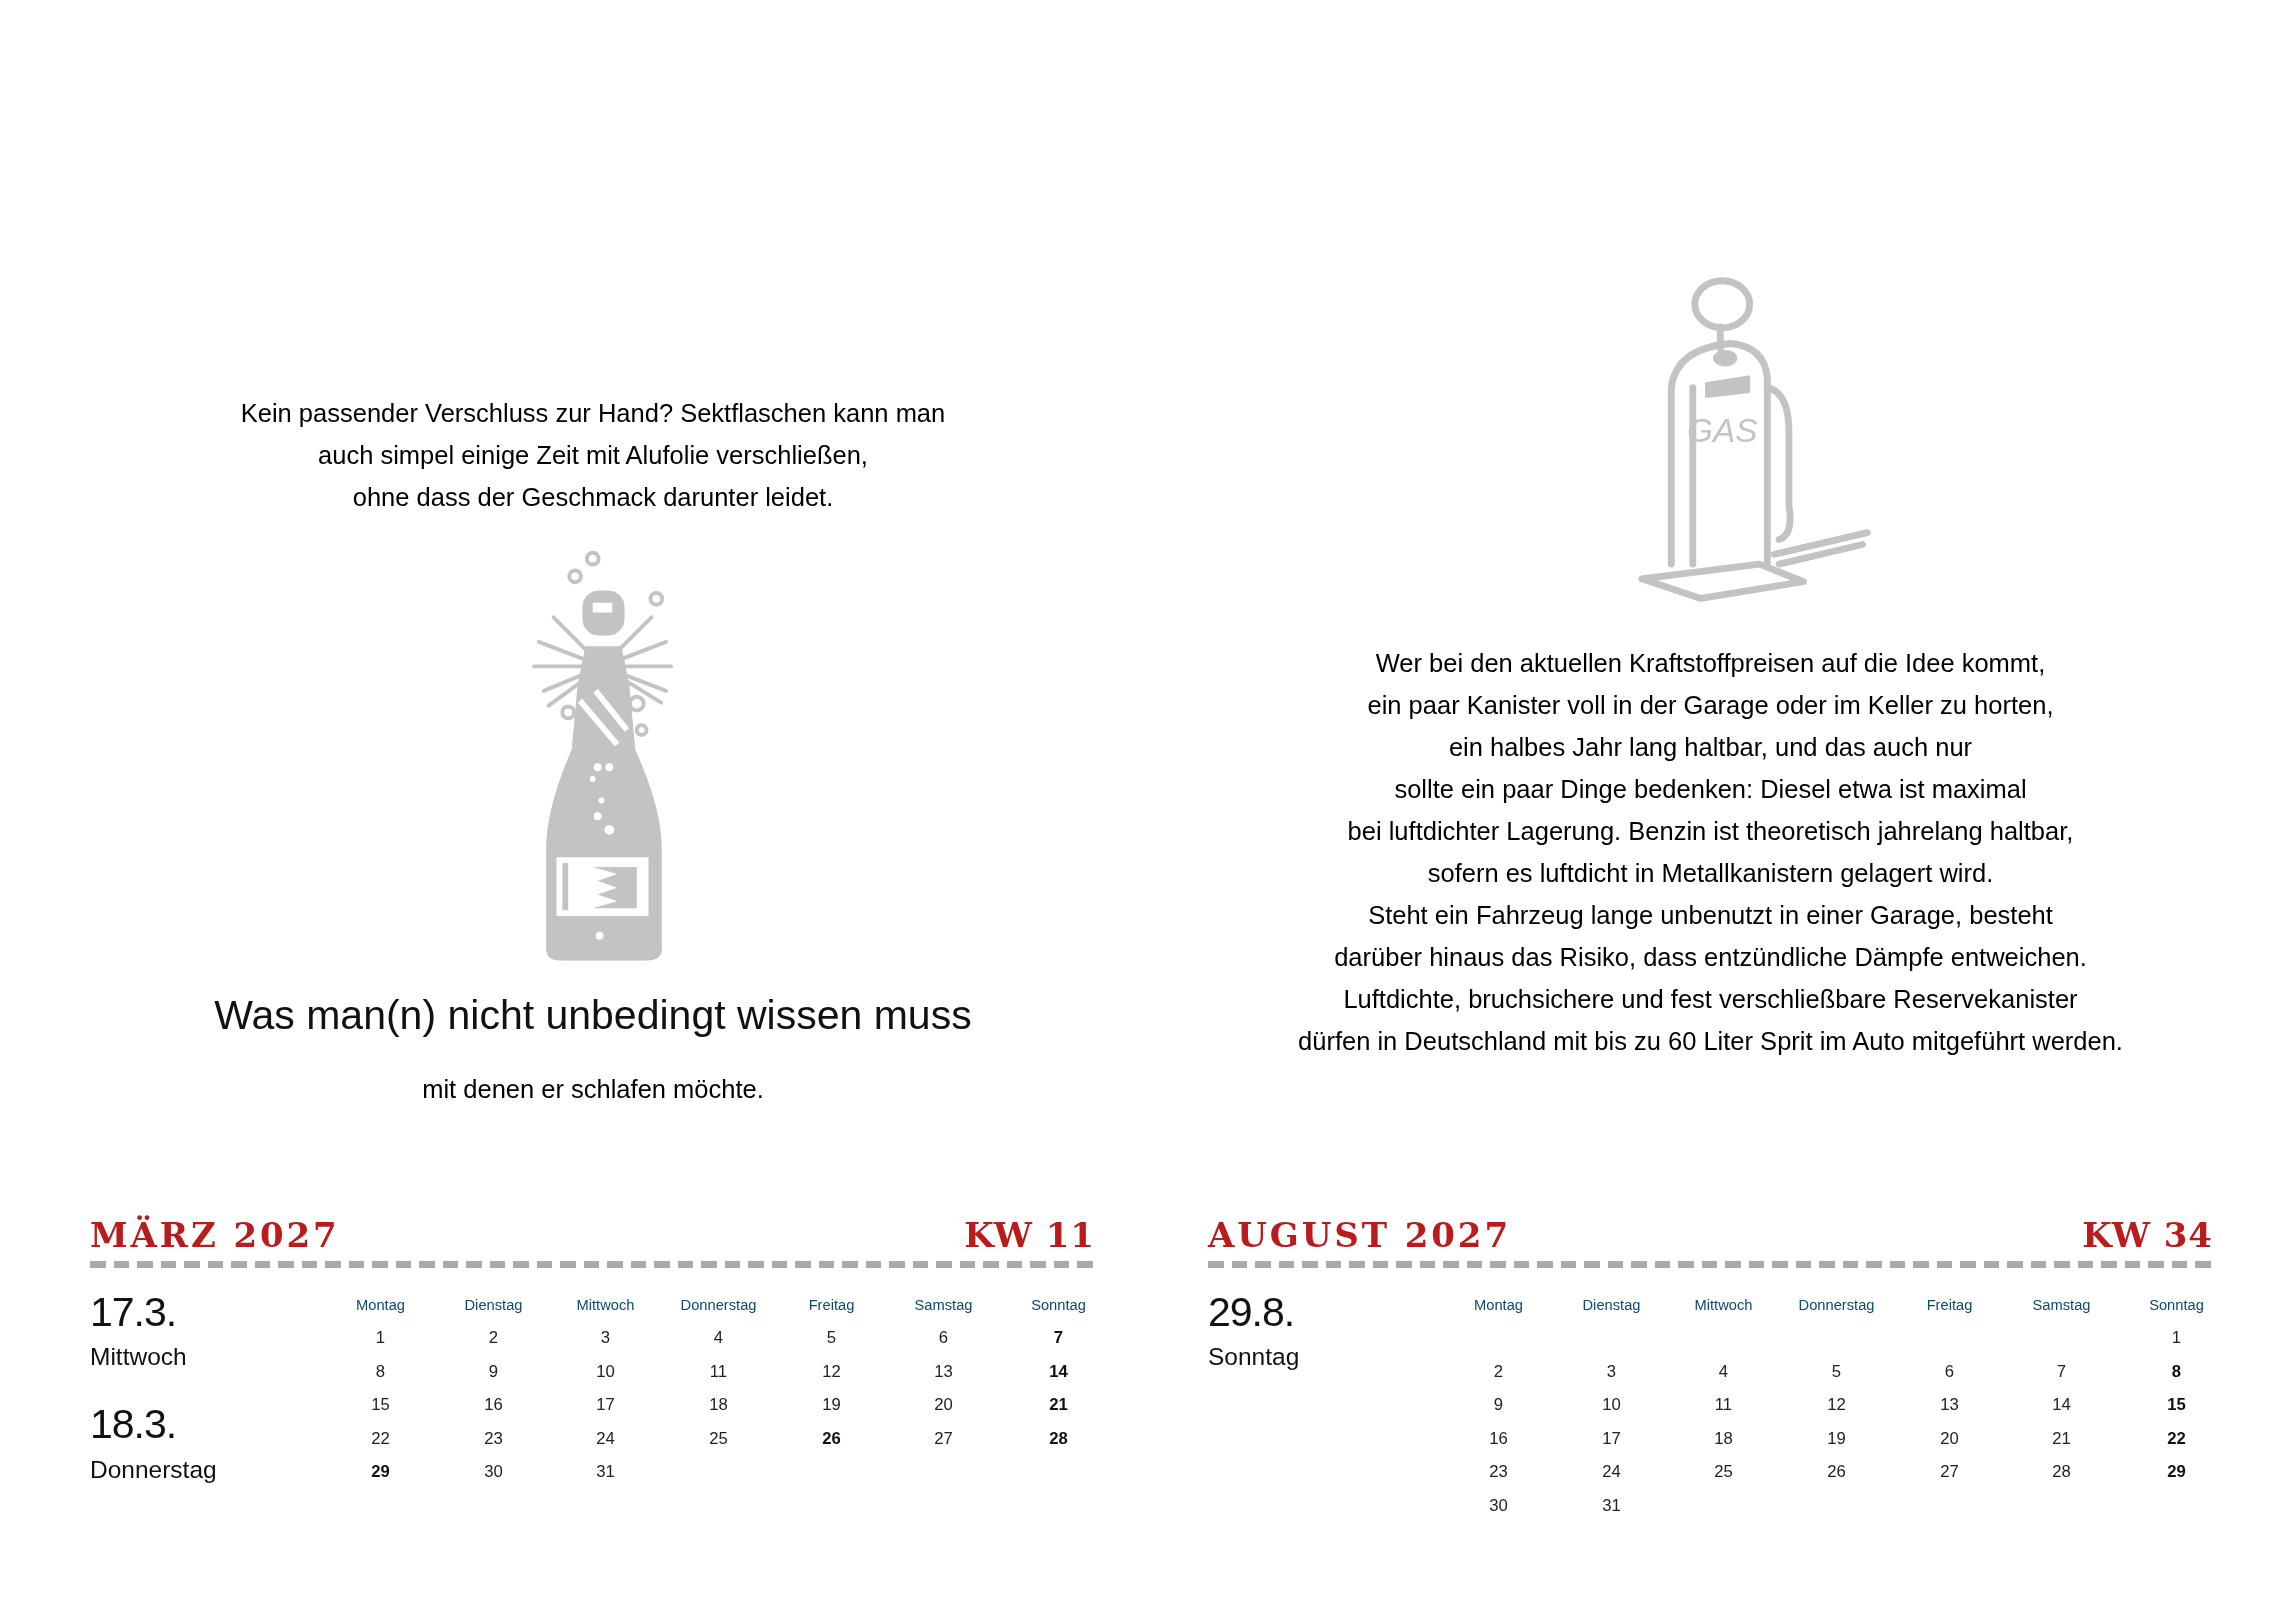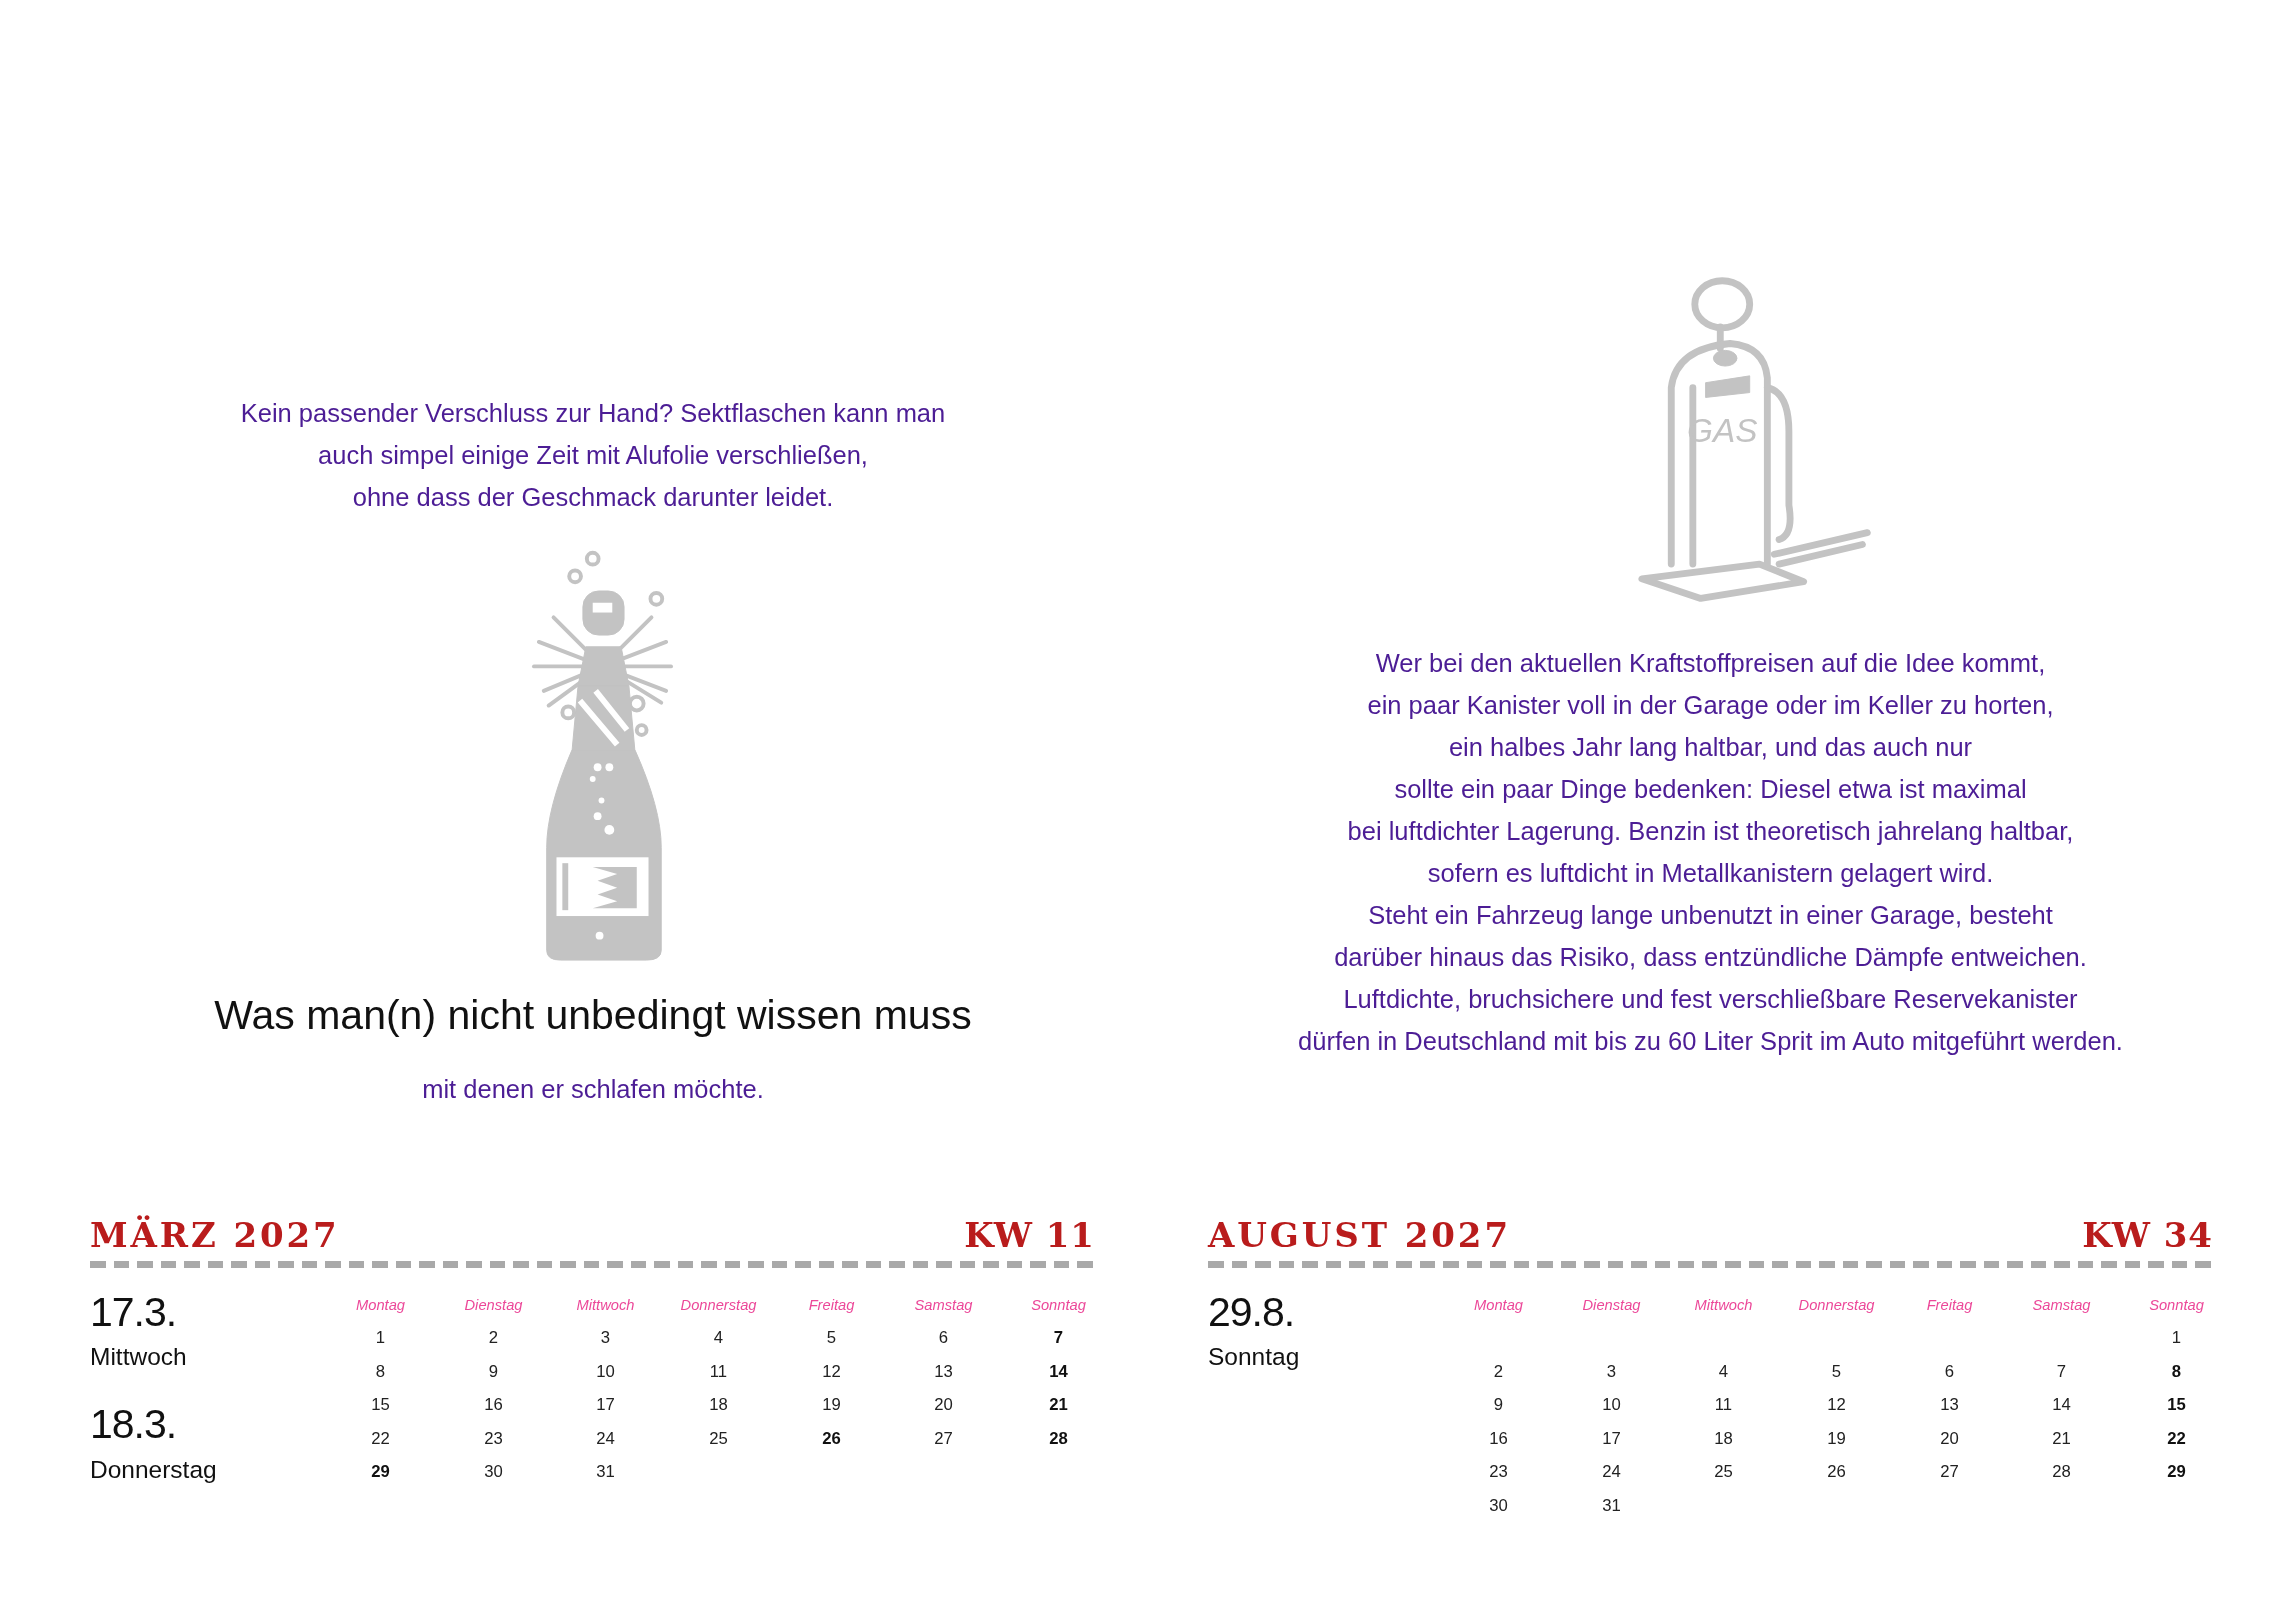--- a/index.html
+++ b/index.html
@@ -1,36 +1,36 @@
 <!DOCTYPE html>
 <html><head>
 <meta charset="utf-8">
 <style>
   html, body { margin:0; padding:0; background:#ffffff; }
   body { width:2293px; height:1621px; position:relative; overflow:hidden;
          font-family:"Liberation Sans", "DejaVu Sans", sans-serif; color:#111; }
   .abs { position:absolute; }
-  .centered-text { text-align:center; font-size:25.5px; line-height:42px; color:#4c1d95; font-weight:300; }
+  .centered-text { text-align:center; font-size:25.5px; line-height:42px; color:#000000; font-weight:300; }
   .intro { left:147px; top:392px; width:892px; }
   .heading { left:147px; top:992px; width:892px; text-align:center; font-size:41px; color:#111; }
   .sub { left:147px; top:1068px; width:892px; }
   .facts { left:1186px; top:642px; width:1049px; }
   .illus { fill:#c3c3c3; stroke:#c3c3c3; }
   
   .cal { top:1211px; width:1005px; height:323px; }
   .cal-title { position:absolute; top:3.9px; font-family:"DejaVu Serif","Liberation Serif",serif; font-weight:bold;
                font-size:34px; letter-spacing:2.9px; color:#b91c1c; }
   .cal-title.left { left:0; }
   .cal-title.right { right:0; letter-spacing:1px; }
   .dash { position:absolute; left:0; top:50px; width:100%; height:6.9px;
           background:repeating-linear-gradient(90deg,#a9a9a9 0 15.7px,transparent 15.7px 23.5px); }
   .bigdate { position:absolute; left:0; font-size:41px; color:#111; letter-spacing:-1px; }
   .bigday { position:absolute; left:0; font-size:24.5px; color:#111; }
   .grid { position:absolute; left:235px; top:86px; width:769px; }
-  .gh { position:absolute; top:0; width:113px; margin-left:-56px; text-align:center; font-size:14.7px; color:#ec4899;font-style:italic; }
+  .gh { position:absolute; top:0; width:113px; margin-left:-56px; text-align:center; font-size:14.7px; color:#0c4a6e; }
   .gd { position:absolute; width:59px; margin-left:-29px; text-align:center; font-size:16.7px; color:#222; font-weight:300; }
   .gd.bold { font-weight:bold; color:#111; }
 </style>
 </head>
 <body>
 
 <div class="abs centered-text intro">
   <div>Kein passender Verschluss zur Hand? Sektflaschen kann man</div>
   <div>auch simpel einige Zeit mit Alufolie verschließen,</div>
   <div>ohne dass der Geschmack darunter leidet.</div>

